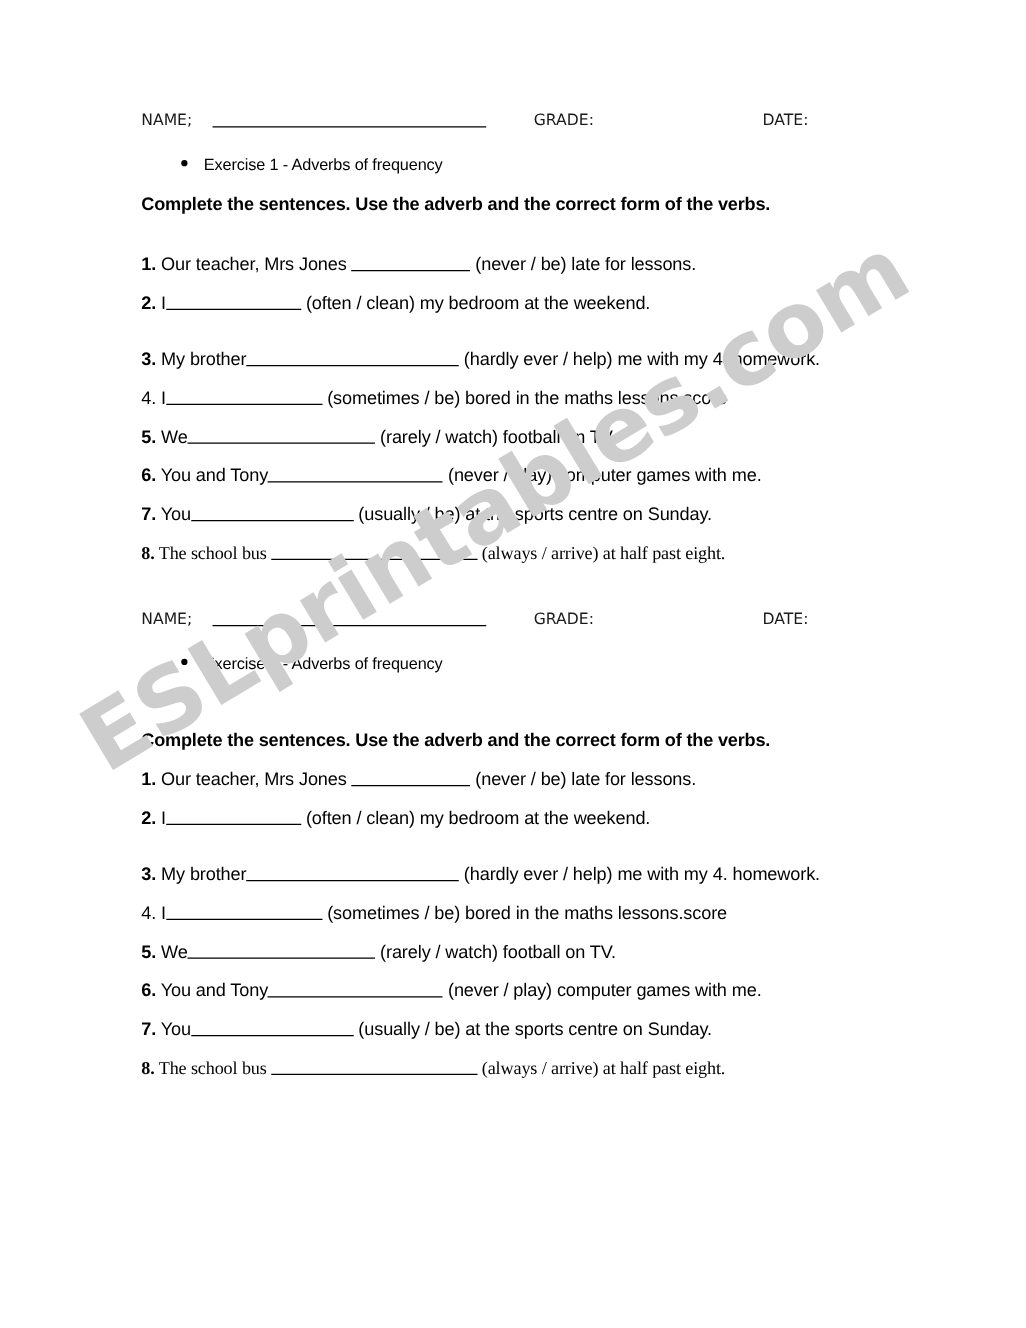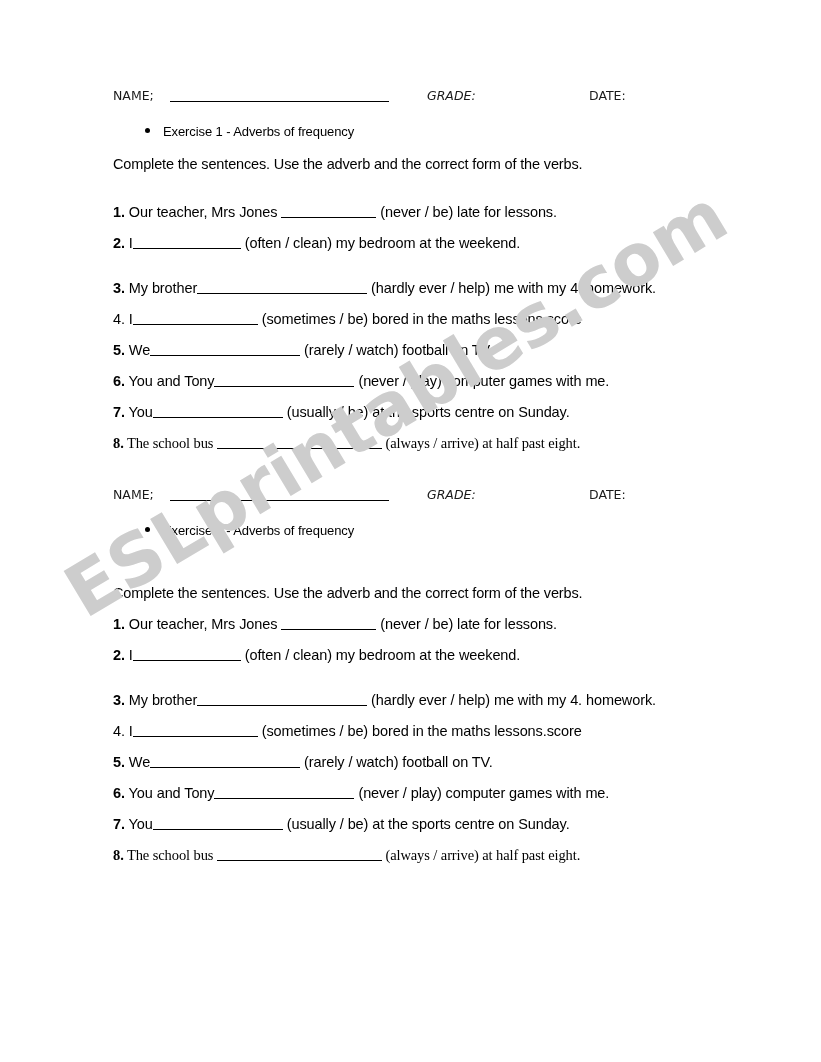--- a/index.html
+++ b/index.html
@@ -76,22 +76,22 @@
   }
   .idrow .name-label { position: absolute; left: 0; top: 0; }
   .idrow .name-rule {
     position: absolute;
     left: 57px;
     top: 13px;
     width: 219px;
     height: 0;
     border-bottom: 1.6px solid #000;
   }
-  .idrow .grade-label { position: absolute; left: 314px; top: 0; font-style: italic; }
-  .idrow .date-label  { position: absolute; left: 476px; top: 0; }
+  .idrow .grade-label { position: absolute; left: 314px; top: 0; }
+  .idrow .date-label  { position: absolute; left: 497px; top: 0; }
 
   
   .ex-title {
     position: relative;
     margin-top: 12px;
     padding-left: 50px;
     font-size: 13px;
     font-weight: 400;
     line-height: 19px;
     letter-spacing: -0.1px;
@@ -103,21 +103,21 @@
     width: 5px;
     height: 5px;
     background: #000;
     border-radius: 50%;
   }
 
   
   .instruction {
     margin-top: 14px;
     font-size: 14.5px;
-    font-weight: 400;
+    font-weight: 700;
     line-height: 19px;
     letter-spacing: -0.15px;
   }
   .instruction.spaced-top { margin-top: 44px; }
 
   
   .questions { margin-top: 28px; }
   .questions.tight { margin-top: 11px; }
 
   .q {

